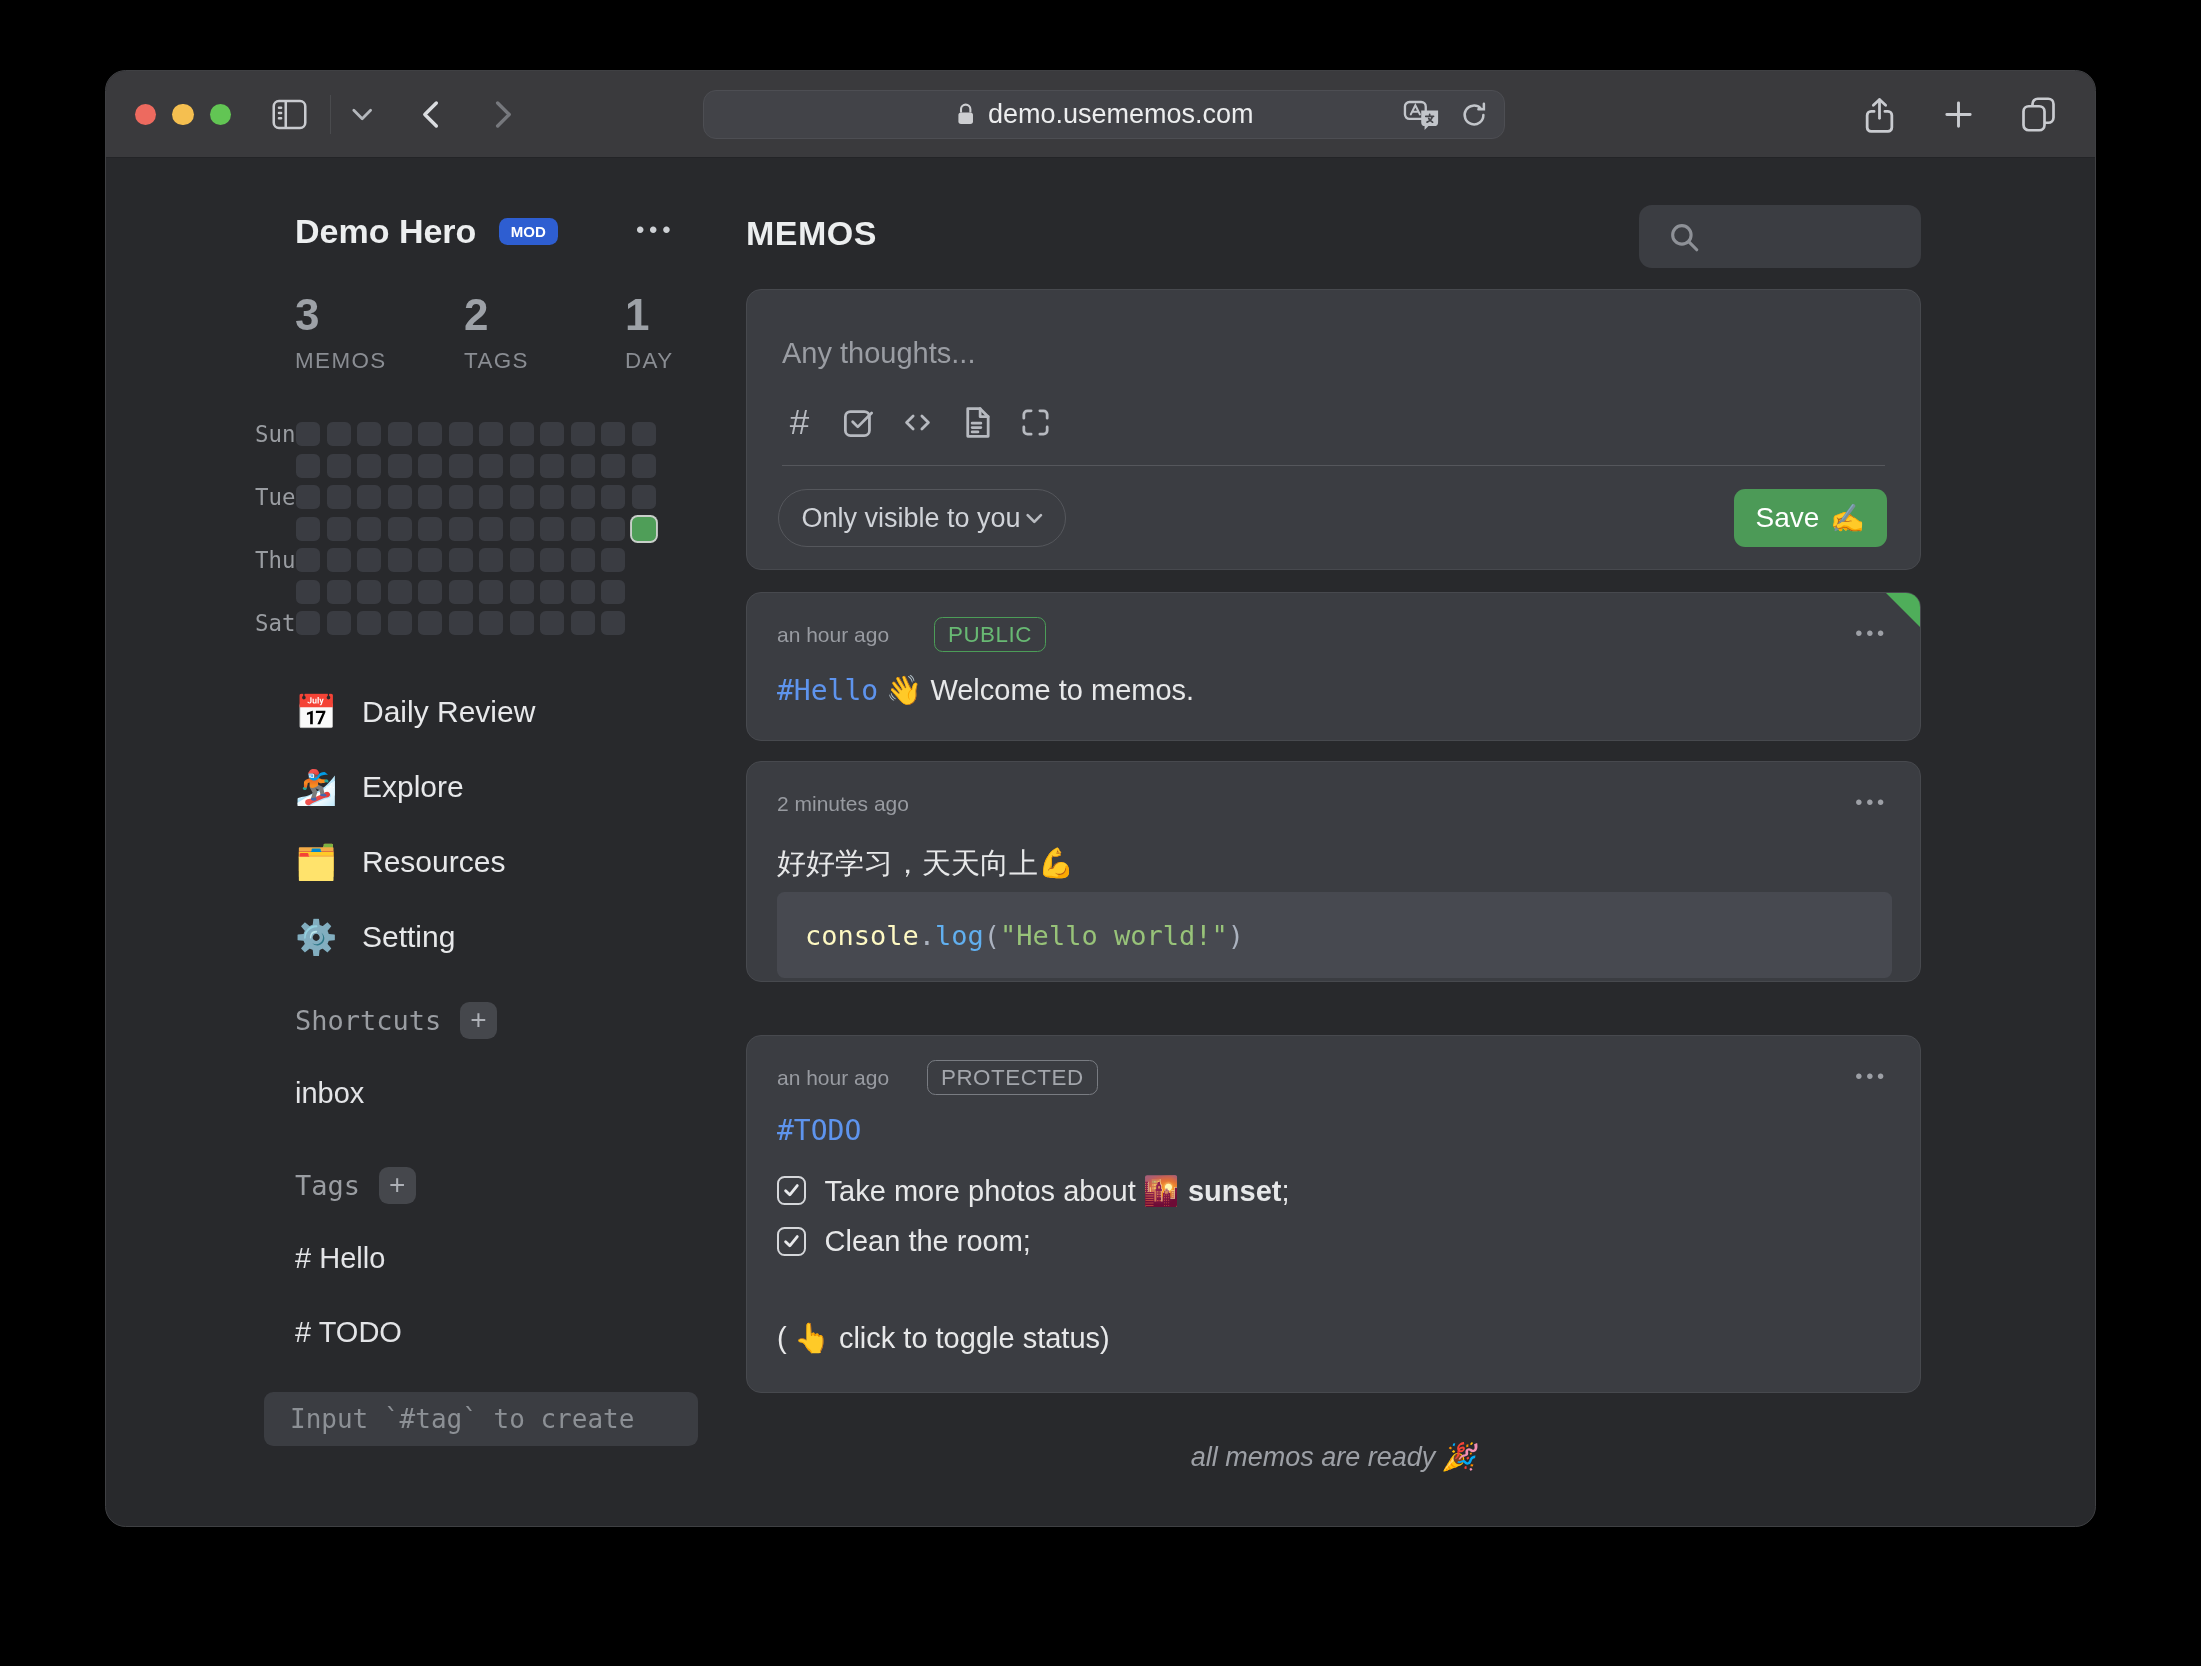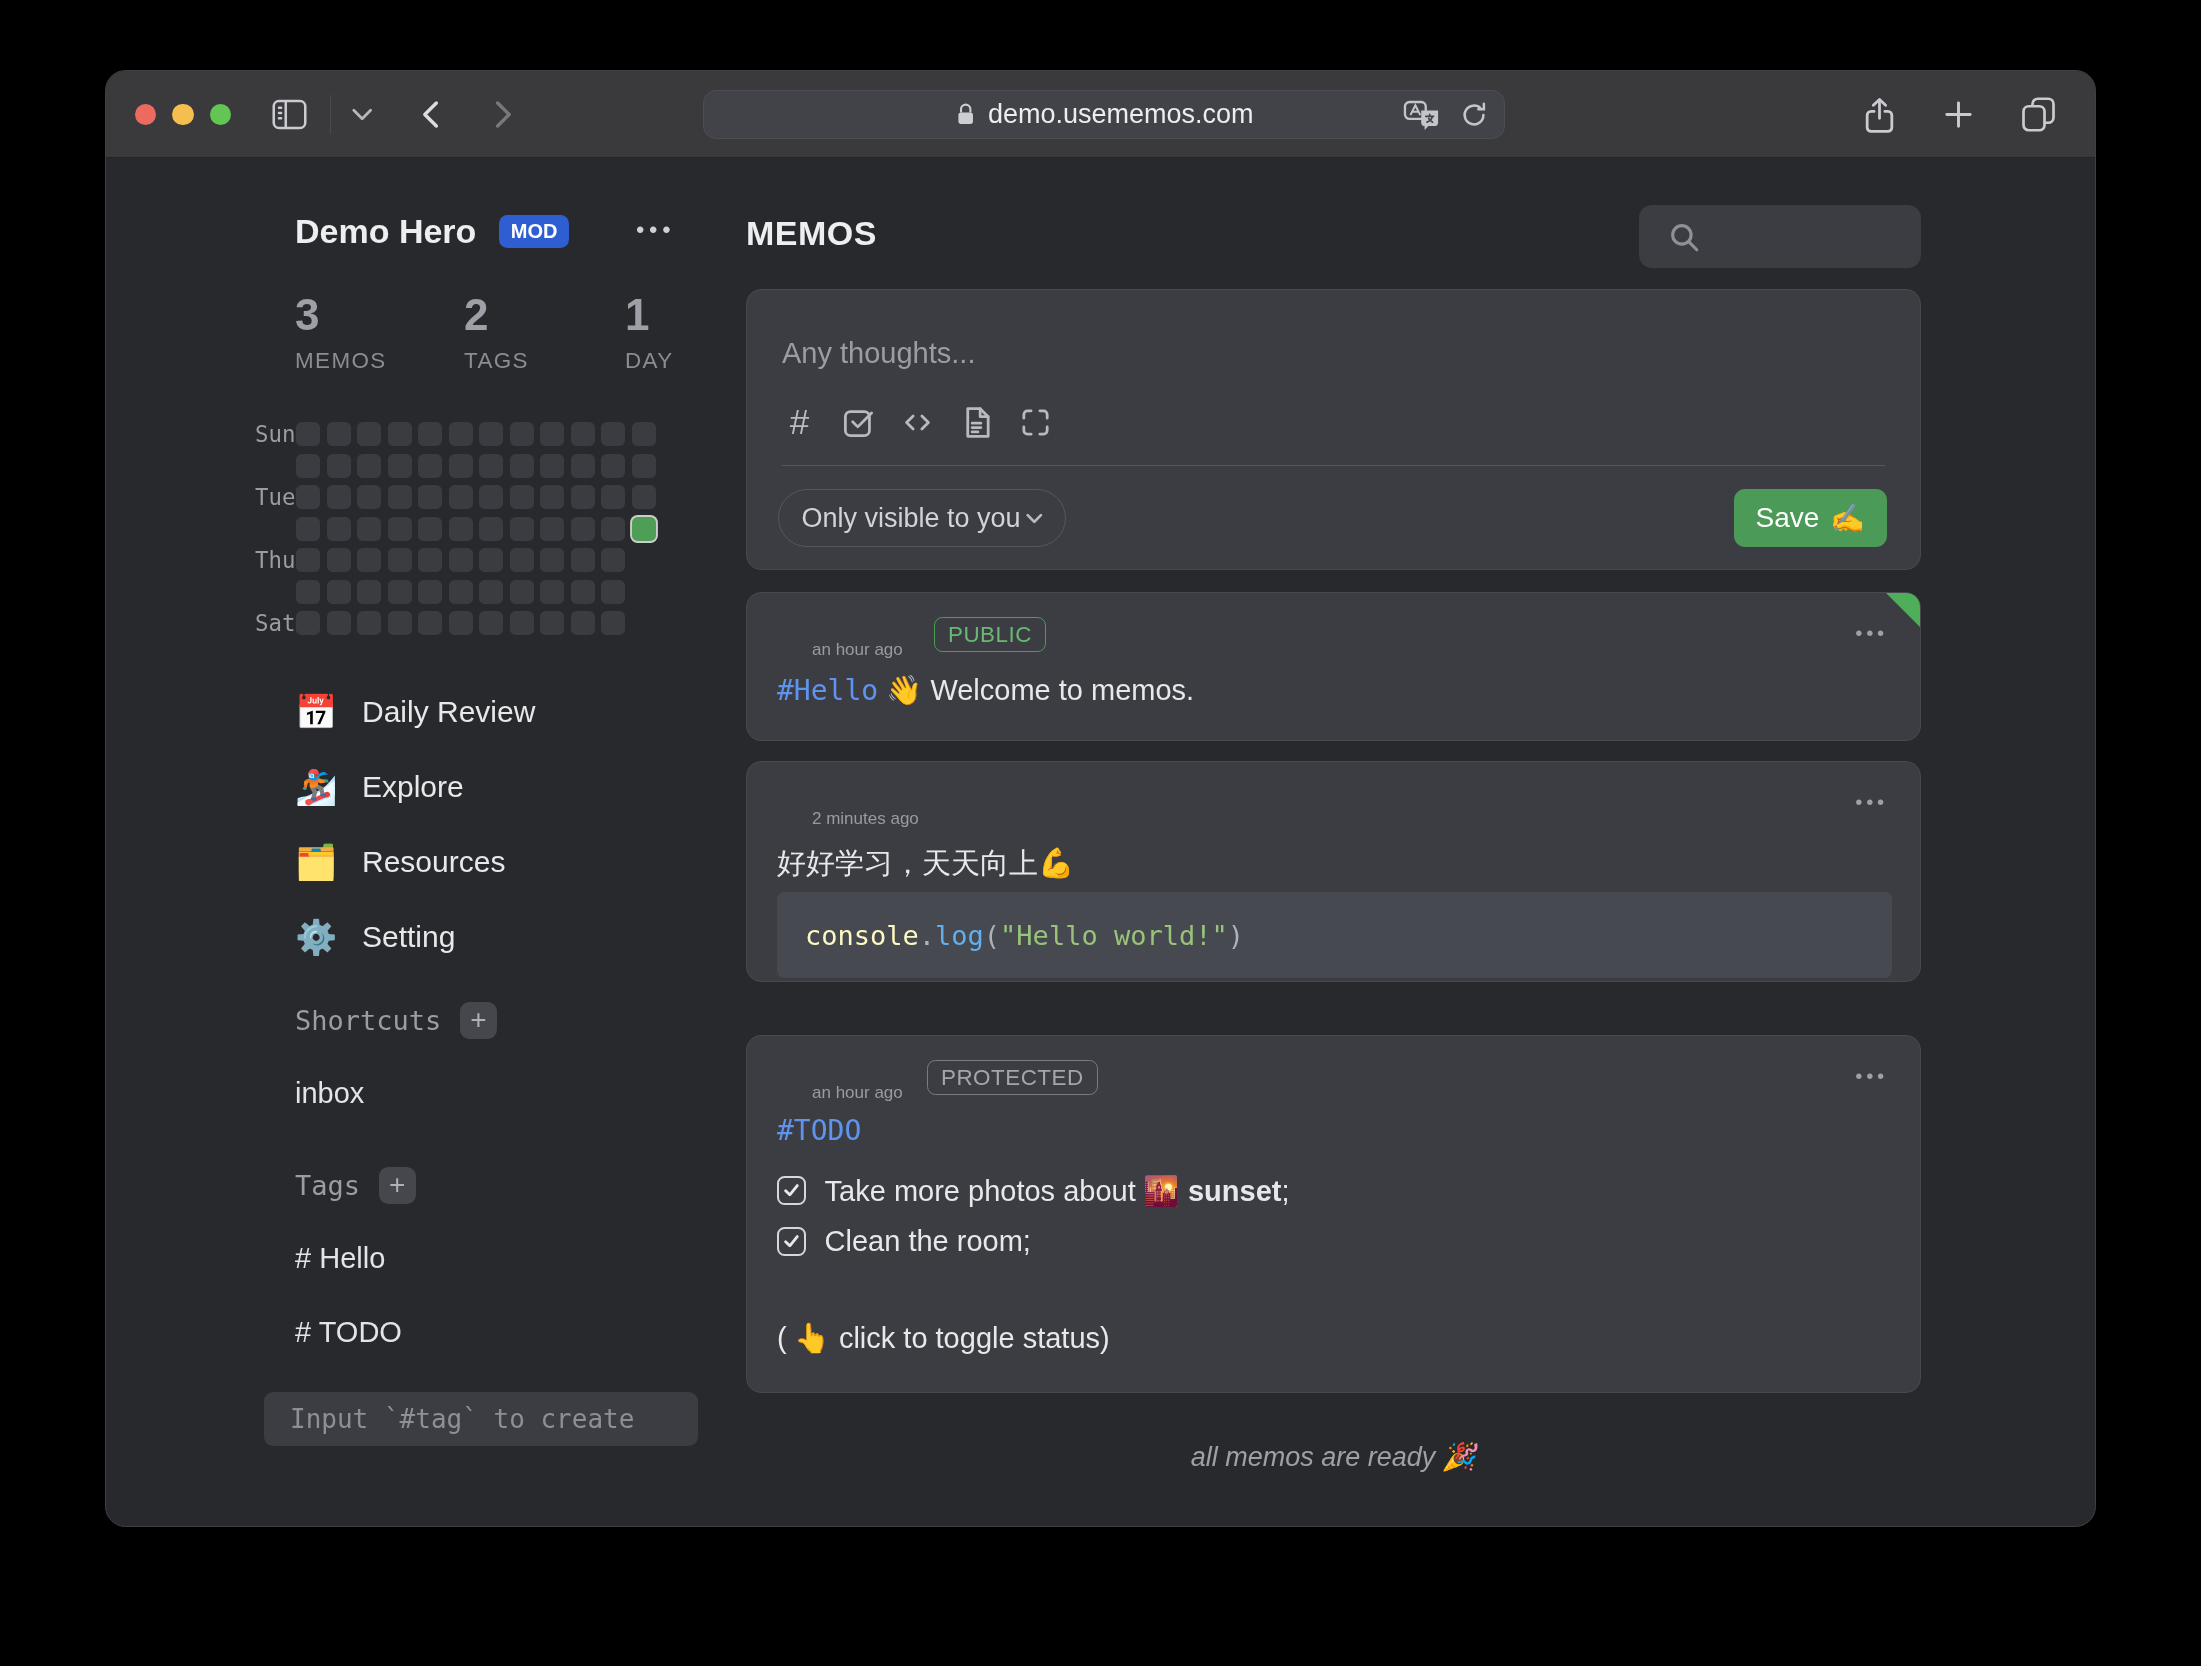--- a/index.html
+++ b/index.html
@@ -23,21 +23,21 @@
   .tb-btn { cursor:default; }
 
   
   .content { position:relative; display:flex; height:1369px; }
   aside { position:relative; width:640px; flex:none; }
   main  { position:relative; width:1175px; flex:none; }
 
   
   .user-row { position:absolute; left:189px; top:54px; display:flex; align-items:center; gap:22.4px; }
   .user-name { font-size:34px; font-weight:bold; color:#eceeef; }
-  .mod-badge { background:#2e5ed1; color:#fff; font-size:20px; font-weight:bold; padding:4.7px 12px; border-radius:8.4px; }
+  .mod-badge { background:#2e5ed1; color:#fff; font-size:15px; font-weight:bold; padding:4.7px 12px; border-radius:8.4px; }
   .side-dots { position:absolute; left:530px; top:58px; color:#cdd0d4; font-size:24px; letter-spacing:4.7px; }
   .dots { color:#9da0a6; font-size:20.5px; letter-spacing:3.7px; }
 
   .stat { position:absolute; }
   .stat .v { font-size:44px; font-weight:600; color:#9da1a7; }
   .stat .l { font-size:22.4px; color:#8a8d93; letter-spacing:1.4px; margin-top:8.4px; }
   .stat1 { left:189px; top:132px; } .stat2 { left:358px; top:132px; } .stat3 { left:519px; top:132px; }
 
   .heatmap { position:absolute; left:149px; top:263px; }
   .hm-row { display:flex; align-items:center; margin-bottom:6.5px; }
@@ -82,21 +82,21 @@
   .save-btn { position:absolute; right:33px; top:199px; width:153px; height:58px; background:#4c9a57;
     border-radius:11.2px; display:flex; align-items:center; justify-content:center; gap:11.2px;
     font-size:28px; color:#fff; }
 
   .memo { overflow:hidden; }
   .memo-1 { top:434px; height:149px; }
   .memo-2 { top:603px; height:221px; }
   .memo-3 { top:877px; height:358px; }
   .memo.pinned::after { content:''; position:absolute; top:0; right:0; width:0; height:0;
     border-top:34px solid #4fae5a; border-left:34px solid transparent; }
-  .m-time { position:absolute; left:30px; top:47px; font-size:17px; color:#989ba1;margin-left:35px; }
+  .m-time { position:absolute; left:30px; top:30px; font-size:21px; color:#989ba1; }
   .m-dots { position:absolute; right:32px; top:28px; }
   .badge { position:absolute; top:24px; font-size:22.4px; padding:3.7px 13px; border-radius:8.4px; letter-spacing:0.5px; }
   .badge.public { left:187px; border:1.9px solid #4c9d58; color:#68b973; }
   .badge.protected { left:180px; border:1.9px solid #797c82; color:#a3a6ac; }
   .m-content { position:absolute; left:30px; top:80px; font-size:29px; color:#e7e8e9; }
   .mtag { font-family:"DejaVu Sans Mono",monospace; font-size:28px; color:#5e94ee; }
   .m-text { position:absolute; left:30px; top:82px; font-size:29px; color:#e7e8e9; }
   .codeblock { position:absolute; left:30px; top:130px; width:1115px; height:86px; background:#474950;
     border-radius:7.5px; display:flex; align-items:center; padding-left:28px;
     font-family:"DejaVu Sans Mono",monospace; font-size:27px; }

